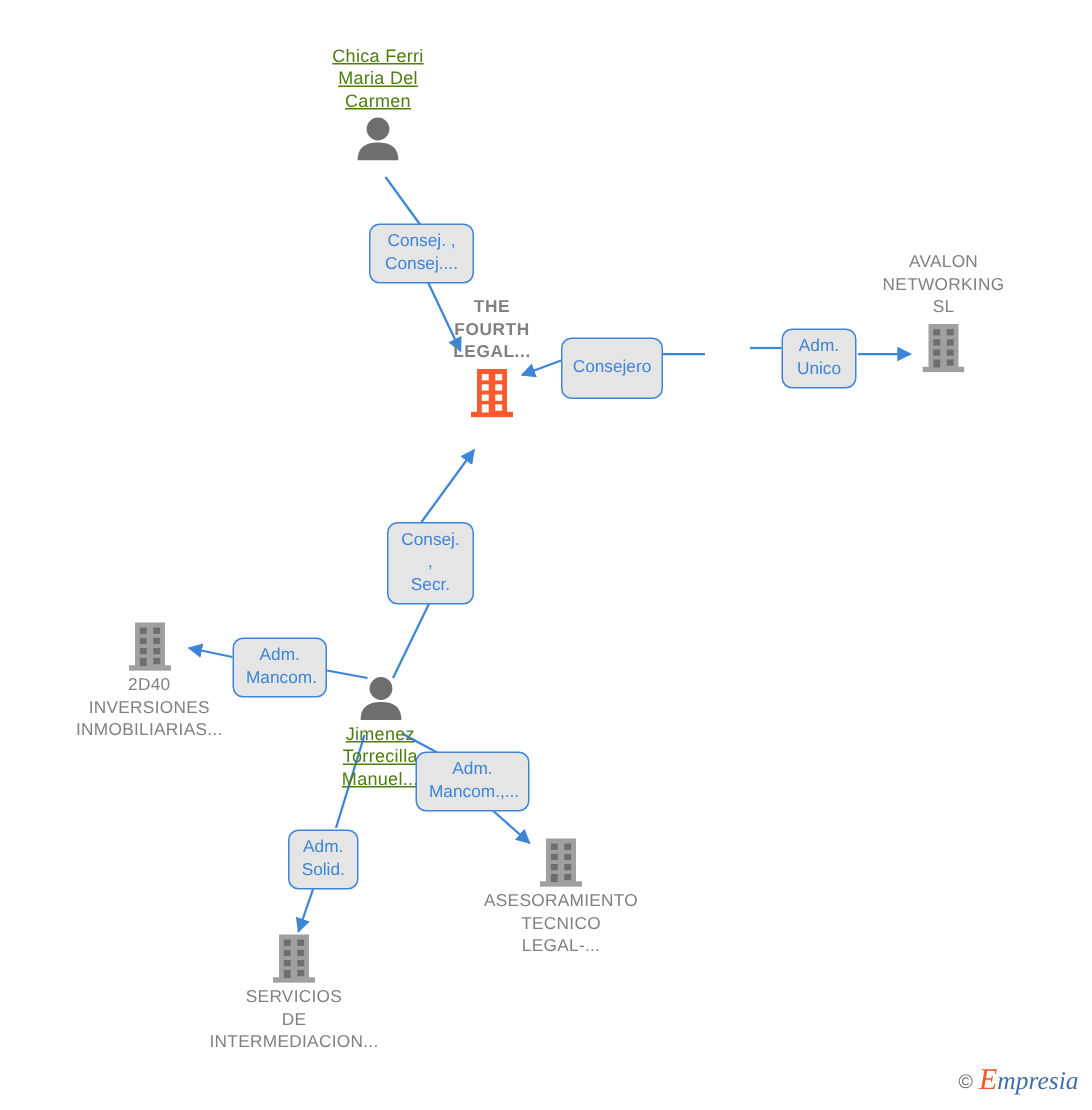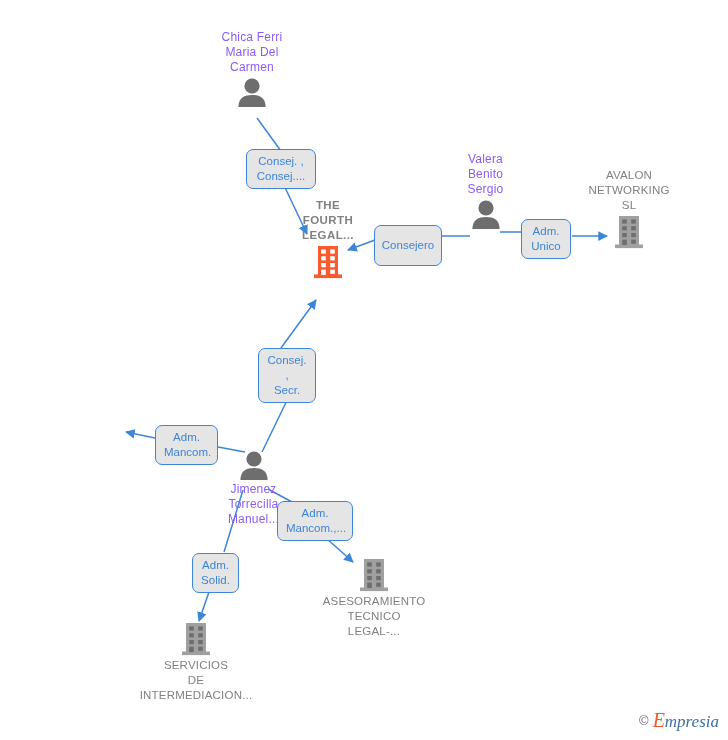--- a/index.html
+++ b/index.html
@@ -12,21 +12,21 @@
 
   
   .node{position:absolute;text-align:center;}
   .node .glyph{display:block;margin:0 auto;}
   .node .cap{
     display:block;margin-top:2px;
     font-size:11.5px;line-height:15px;color:#808080;
     letter-spacing:.2px;white-space:pre-line;
   }
   .node.company .cap{font-size:11.5px;}
-  .node.person .cap{font-size:12px;color:#8b5cf6;}
+  .node.person .cap{font-size:12px;color:#4d7c0f;text-decoration:underline;}
   .node.central .cap{font-weight:bold;color:#808080;letter-spacing:.4px;}
 
   
   .node.cap-top .cap{margin-top:0;margin-bottom:2px;}
 
   
   .chip{
     position:absolute;
     border:1.6px solid #3d85d8;
     border-radius:7px;
@@ -105,48 +105,56 @@
       <rect x="16.2" y="4.4" width="4.6" height="4.2" fill="#ffffff"></rect>
       <rect x="7.2" y="11.2" width="4.6" height="4.2" fill="#ffffff"></rect>
       <rect x="16.2" y="11.2" width="4.6" height="4.2" fill="#ffffff"></rect>
       <rect x="7.2" y="18" width="4.6" height="4.2" fill="#ffffff"></rect>
       <rect x="16.2" y="18" width="4.6" height="4.2" fill="#ffffff"></rect>
       <rect x="7.2" y="24.6" width="4.6" height="5.4" fill="#ffffff"></rect>
       <rect x="16.2" y="24.6" width="4.6" height="4.2" fill="#ffffff"></rect>
     </svg>
   </div>
 
-  <div class="node person cap-top" style="left:438px;top:152px;width:95px;">
-    <span class="cap">Valera
-Benito
-Sergio</span>
-    <svg class="glyph" width="34" height="30" viewBox="0 0 34 30">
-      <circle cx="17" cy="9" r="7.6" fill="#6e6e6e"></circle>
-      <path d="M 3.4 30 C 3.4 20.6 9.6 18 17 18 C 24.4 18 30.6 20.6 30.6 30 Z" fill="#6e6e6e"></path>
-    </svg>
-  </div>
 
   <div class="node company cap-top" style="left:568px;top:168px;width:122px;">
     <span class="cap">AVALON
 NETWORKING
 SL</span>
     <svg class="glyph" width="28" height="34" viewBox="0 0 28 34">
       <rect x="4" y="1" width="20" height="29" fill="#a0a0a0"></rect>
       <rect x="0" y="29.5" width="28" height="3.6" fill="#a0a0a0"></rect>
       <rect x="7.2" y="4.4" width="4.6" height="4.2" fill="#6e6e6e"></rect>
       <rect x="16.2" y="4.4" width="4.6" height="4.2" fill="#6e6e6e"></rect>
       <rect x="7.2" y="11.2" width="4.6" height="4.2" fill="#6e6e6e"></rect>
       <rect x="16.2" y="11.2" width="4.6" height="4.2" fill="#6e6e6e"></rect>
       <rect x="7.2" y="18" width="4.6" height="4.2" fill="#6e6e6e"></rect>
       <rect x="16.2" y="18" width="4.6" height="4.2" fill="#6e6e6e"></rect>
       <rect x="7.2" y="24.6" width="4.6" height="5.4" fill="#6e6e6e"></rect>
       <rect x="16.2" y="24.6" width="4.6" height="4.2" fill="#6e6e6e"></rect>
     </svg>
   </div>
 
+  <div class="node company" style="left:37px;top:414px;width:125px;">
+    <svg class="glyph" width="28" height="34" viewBox="0 0 28 34">
+      <rect x="4" y="1" width="20" height="29" fill="#a0a0a0"></rect>
+      <rect x="0" y="29.5" width="28" height="3.6" fill="#a0a0a0"></rect>
+      <rect x="7.2" y="4.4" width="4.6" height="4.2" fill="#6e6e6e"></rect>
+      <rect x="16.2" y="4.4" width="4.6" height="4.2" fill="#6e6e6e"></rect>
+      <rect x="7.2" y="11.2" width="4.6" height="4.2" fill="#6e6e6e"></rect>
+      <rect x="16.2" y="11.2" width="4.6" height="4.2" fill="#6e6e6e"></rect>
+      <rect x="7.2" y="18" width="4.6" height="4.2" fill="#6e6e6e"></rect>
+      <rect x="16.2" y="18" width="4.6" height="4.2" fill="#6e6e6e"></rect>
+      <rect x="7.2" y="24.6" width="4.6" height="5.4" fill="#6e6e6e"></rect>
+      <rect x="16.2" y="24.6" width="4.6" height="4.2" fill="#6e6e6e"></rect>
+    </svg>
+    <span class="cap">2D40
+INVERSIONES
+INMOBILIARIAS...</span>
+  </div>
 
   <div class="node person" style="left:196px;top:450px;width:115px;">
     <svg class="glyph" width="34" height="30" viewBox="0 0 34 30">
       <circle cx="17" cy="9" r="7.6" fill="#6e6e6e"></circle>
       <path d="M 3.4 30 C 3.4 20.6 9.6 18 17 18 C 24.4 18 30.6 20.6 30.6 30 Z" fill="#6e6e6e"></path>
     </svg>
     <span class="cap">Jimenez
 Torrecilla
 Manuel...</span>
   </div>

